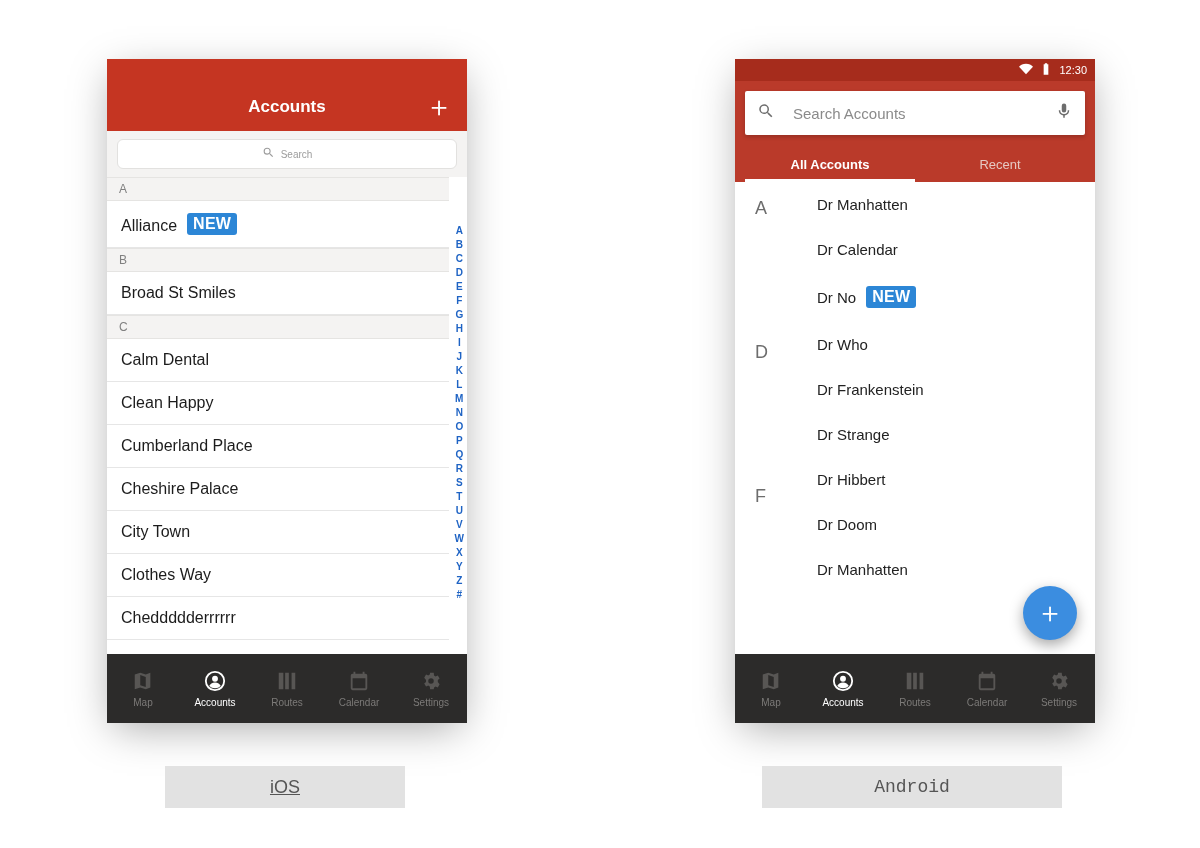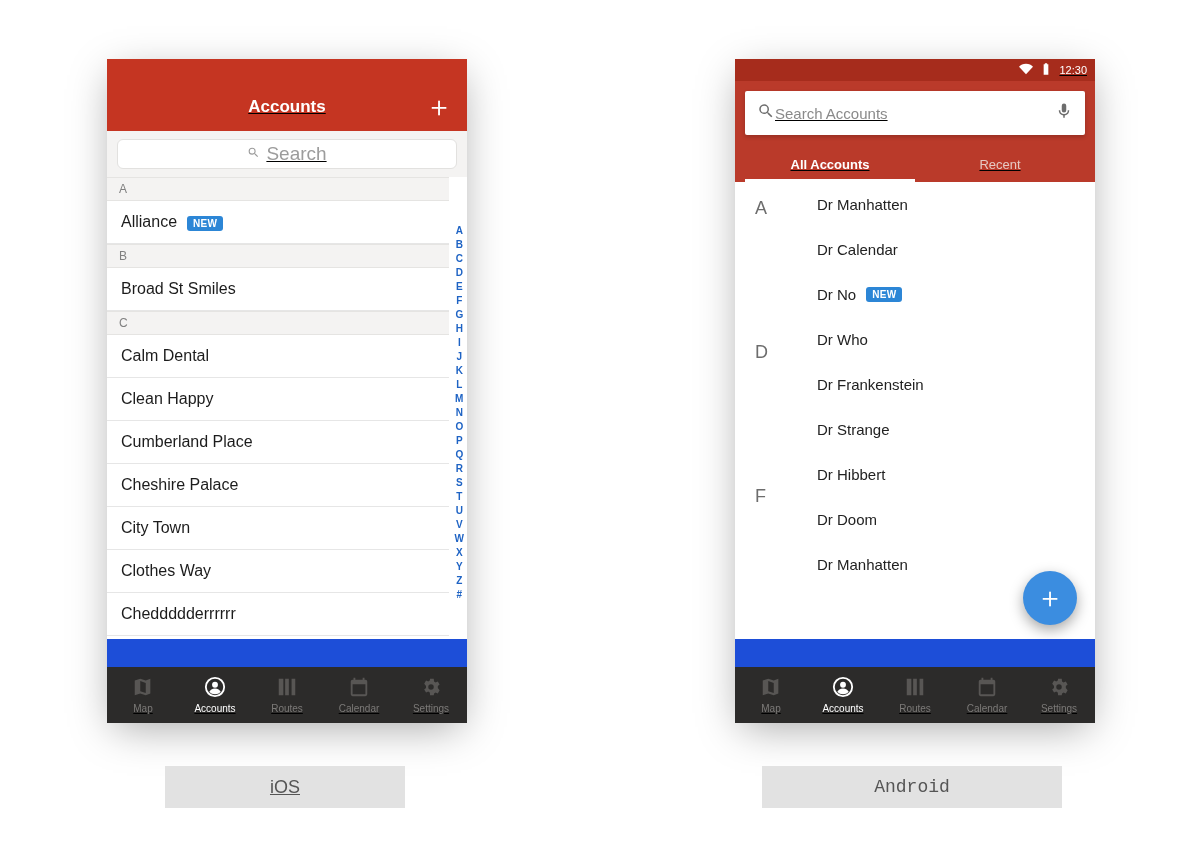--- a/index.html
+++ b/index.html
@@ -11,26 +11,25 @@
     position: relative;
     overflow: hidden;
   }
   .stage { position: relative; width: 1200px; height: 848px; }
 
   
   .phone {
     position: absolute;
     width: 360px;
     height: 664px;
-    background: #1d4ed8;
+    background: #f97316;
     box-shadow: 0 10px 40px -6px rgba(0,0,0,.35);
     display: flex;
     flex-direction: column;
     overflow: hidden;
-    text-decoration: underline;
   }
   .phone-ios { left: 107px; top: 59px; }
   .phone-and { left: 735px; top: 59px; }
 
   
   .ios-header {
     background: #c53522;
     color: #fff;
     height: 72px;
     display: flex;
@@ -48,21 +47,21 @@
   .ios-searchbar {
     background: #f4f3f2;
     padding: 8px 10px;
   }
   .ios-searchbox {
     background: #fff;
     border: 1px solid #e2e1df;
     border-radius: 6px;
     height: 30px;
     display: flex; align-items: center; justify-content: center;
-    gap: 6px; color: #9c9c9c; font-size: 19px;
+    gap: 6px; color: #9c9c9c; font-size: 10px;
   }
   .ios-search-glyph { font-size: 13px; }
   .ios-body { flex: 1; position: relative; overflow: hidden; background:#fff; }
   .ios-list { position:absolute; inset:0; padding-right: 18px; }
   .ios-section {
     background: #f4f3f2;
     color: #808080;
     font-size: 12px;
     padding: 4px 12px;
     border-top: 1px solid #e5e4e2;
@@ -71,36 +70,35 @@
   .ios-row {
     background: #fff;
     border-bottom: 1px solid #e6e6e6;
     padding: 12px 14px;
     font-size: 16px;
     color: #1c1c1c;
     display:flex; align-items:flex-end; gap:10px;
     cursor:pointer;
   }
   .new-badge {
-    background:#2c86d6; color:#fff; font-size:10px; font-weight:700;
+    background:#2c86d6; color:#fff; font-size:16px; font-weight:700;
     padding:2px 6px; border-radius:3px; letter-spacing:.3px;
   }
   .ios-index {
     position:absolute; right:3px; top:48px; bottom:0;
     display:flex; flex-direction:column; align-items:center;
     gap:2px; font-size:10px; color:#1e63c4; font-weight:600;
   }
   .ios-index span { line-height:1.2; cursor:pointer; }
 
   
   .tabbar {
     background:#2c2b2a;
-    height:56px;
+    height:69px;
     display:flex;
-    margin-top:28px;
   }
   .tab {
     flex:1;
     display:flex; flex-direction:column; align-items:center; justify-content:center;
     gap:3px;
     color:#7c7a78; font-size:10px;
     cursor:pointer;
   }
   .tab.active { color:#ffffff; }
   .tab svg { width:22px; height:22px; }
@@ -117,21 +115,21 @@
   }
   .and-statusbar svg { width:14px; height:14px; fill:#fff; }
   .and-header {
     background:#ba3a2a;
     padding:10px 10px 0 10px;
   }
   .and-searchcard {
     background:#fff; border-radius:2px;
     height:44px;
     display:flex; align-items:center;
-    padding:0 12px; 
+    padding:0 12px; gap:18px;
     box-shadow:0 2px 4px rgba(0,0,0,.2);
     color:#6d6d6d;
   }
   .and-searchcard .ph { flex:1; font-size:15px; color:#8a8a8a; }
   .and-tabs {
     display:flex; margin-top:10px;
   }
   .and-tab {
     flex:1; text-align:center;
     color:#fff; font-size:13px; font-weight:600;

